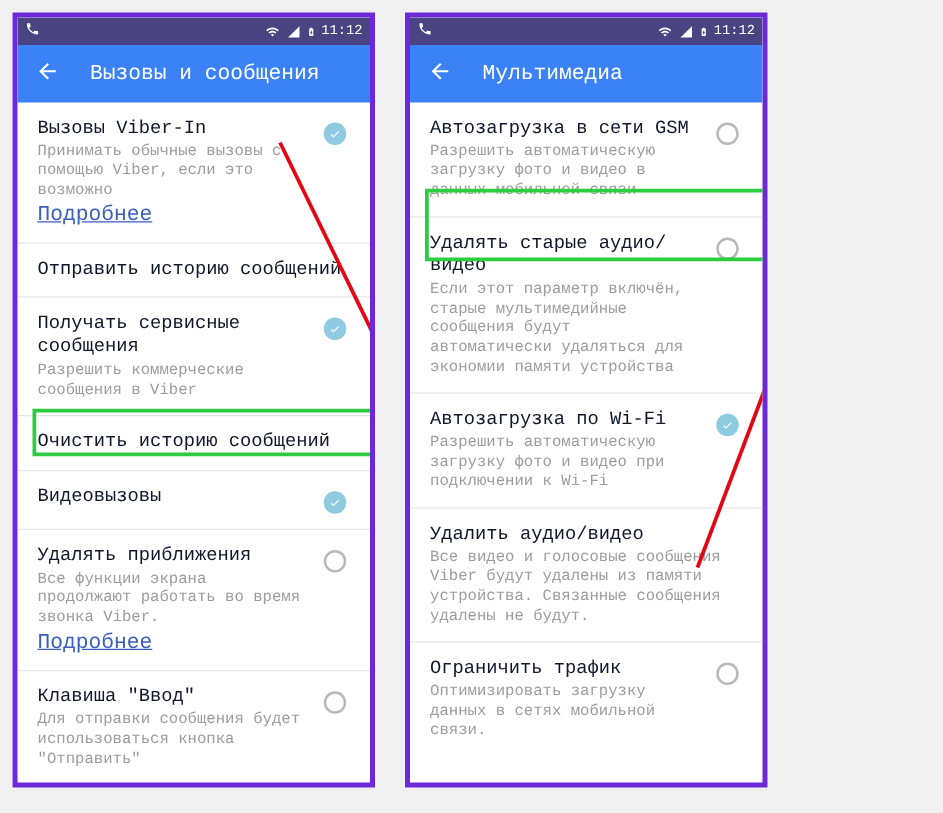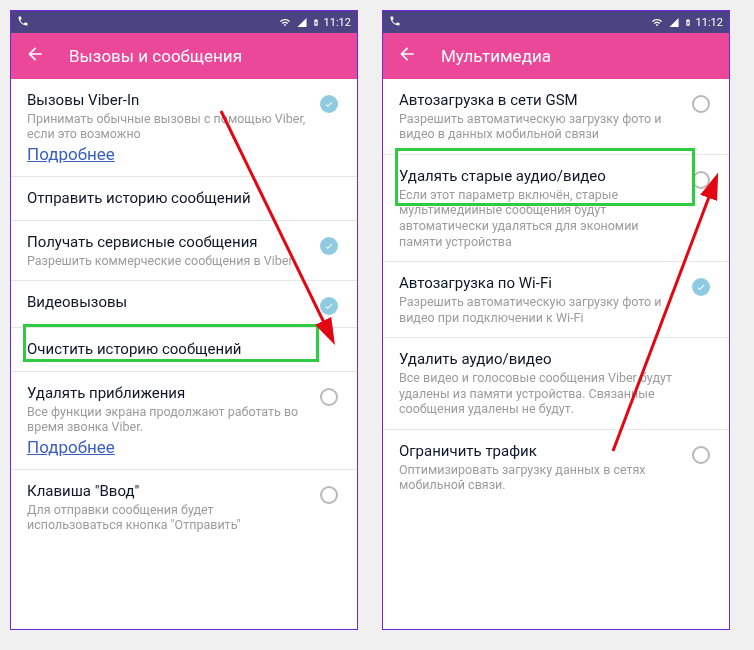--- a/index.html
+++ b/index.html
@@ -4,46 +4,47 @@
 <style>
   * { box-sizing: border-box; margin: 0; padding: 0; }
   body {
     font-family: Roboto, "Helvetica Neue", Arial, sans-serif;
     background: #f0f0f0;
     display: flex;
     gap: 24px;
     padding: 10px;
   }
   .phone {
-    width: 348px;
+    width: 290px;
     height: 620px;
     background: #fff;
-    border: 1px solid #6d28d9;
+    border: 4px solid #6d28d9;
     position: relative;
     overflow: hidden;
+    font-family: Liberation Mono, monospace;
   }
   .statusbar {
     height: 22px;
     background: #4a4482;
     color: #fff;
     display: flex;
     align-items: center;
     justify-content: space-between;
     padding: 0 6px;
     font-size: 11px;
   }
   .statusbar .sb-left, .statusbar .sb-right {
     display: flex;
     align-items: center;
     gap: 4px;
   }
   .sb-right svg { display: block; }
   .appbar {
     height: 46px;
-    background: #ec4899;
+    background: #3b82f6;
     color: #fff;
     display: flex;
     align-items: center;
     padding: 0 14px;
     gap: 24px;
   }
   .appbar-title {
     font-size: 17px;
     font-weight: 400;
   }
@@ -180,34 +181,34 @@
           <span class="check">
             <svg width="10" height="10" viewBox="0 0 24 24" fill="#fff">
               <path d="M9 16.2l-3.5-3.5L4 14.2 9 19.2 20 8.2l-1.5-1.5z"></path>
             </svg>
           </span>
         </div>
     </div>
 
     <div class="item">
       <div class="txt">
+          <div class="item-title">Очистить историю сообщений</div>
+        </div>
+    </div>
+
+    <div class="item">
+      <div class="txt">
           <div class="item-title">Видеовызовы</div>
         </div>
       <div class="ctrl">
           <span class="check">
             <svg width="10" height="10" viewBox="0 0 24 24" fill="#fff">
               <path d="M9 16.2l-3.5-3.5L4 14.2 9 19.2 20 8.2l-1.5-1.5z"></path>
             </svg>
           </span>
-        </div>
-    </div>
-
-    <div class="item">
-      <div class="txt">
-          <div class="item-title">Очистить историю сообщений</div>
         </div>
     </div>
 
     <div class="item">
       <div class="txt">
         <div class="item-title">Удалять приближения</div>
         <div class="item-sub">Все функции экрана продолжают работать во время звонка Viber.</div>
         <a class="link">Подробнее</a>
       </div>
       <div class="ctrl">

